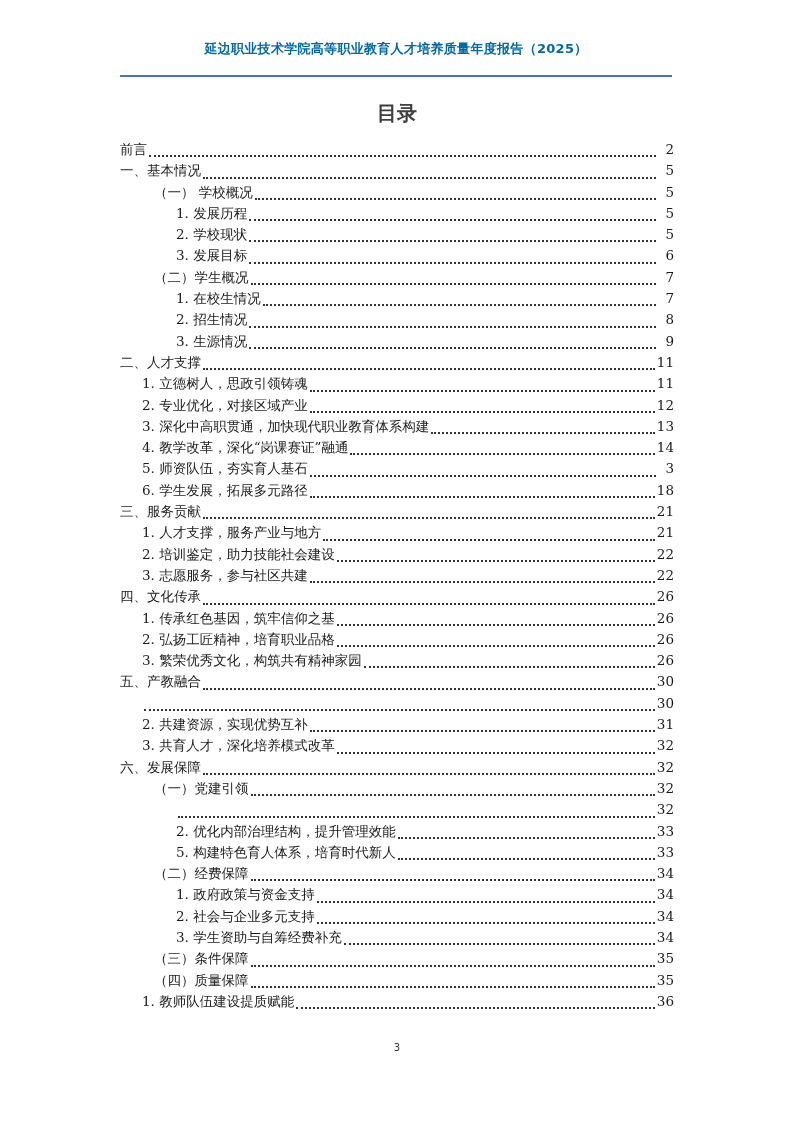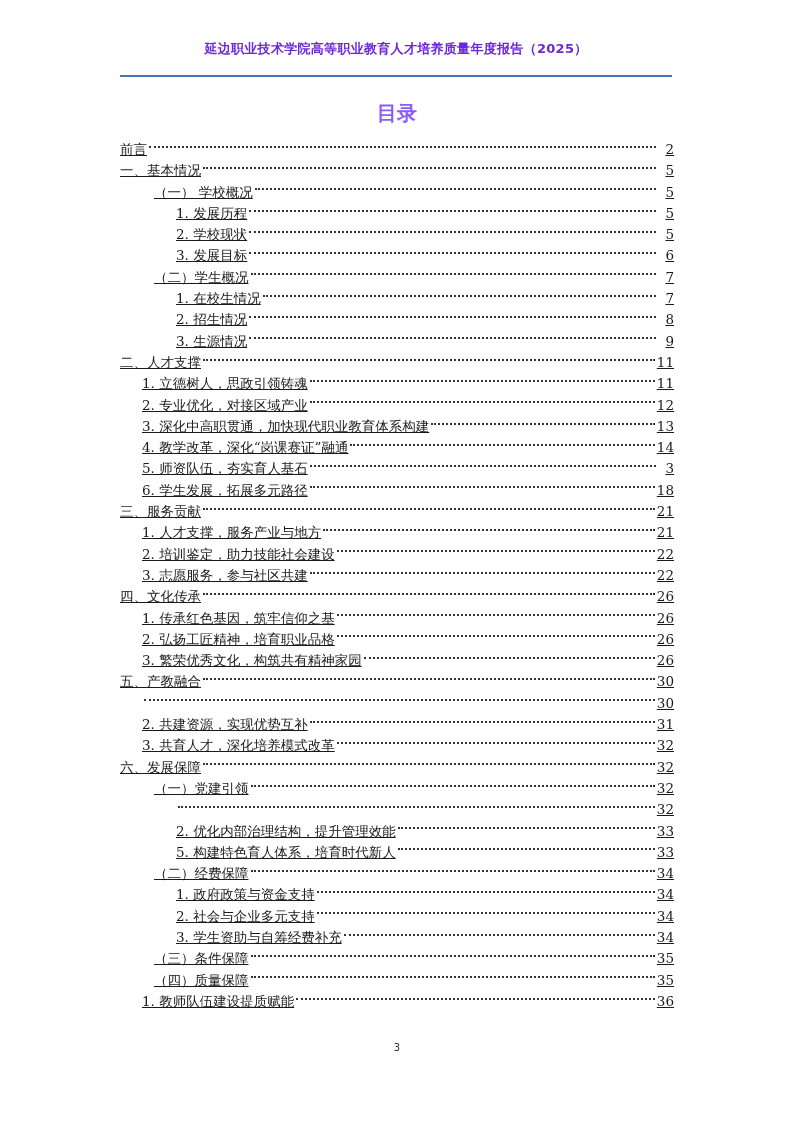--- a/index.html
+++ b/index.html
@@ -1,35 +1,35 @@
 <!DOCTYPE html>
 <html><head>
 <meta charset="utf-8">
 <style>
   html, body { margin: 0; padding: 0; background: #ffffff; }
   body { width: 794px; height: 1123px; position: relative; overflow: hidden;
          font-family: "DejaVu Serif", "Liberation Serif", serif; color: #1a1a1a; }
   .running-header {
     position: absolute; left: 120px; top: 40px; width: 552px;
     text-align: center; font-family: "DejaVu Sans", "Liberation Sans", sans-serif;
-    font-size: 13px; font-weight: bold; color: #6d28d9; letter-spacing: 0.3px;
+    font-size: 13px; font-weight: bold; color: #0369a1; letter-spacing: 0.3px;
   }
   .header-rule {
     position: absolute; left: 120px; top: 75px; width: 552px; height: 2px;
     background: #4a72b8;
   }
   .toc-title {
     position: absolute; left: 0; width: 794px; top: 100px; text-align: center;
     font-family: "DejaVu Sans", "Liberation Sans", sans-serif;
-    font-size: 20px; font-weight: bold; color: #8b5cf6;
+    font-size: 20px; font-weight: bold; color: #404040;
   }
   .toc { position: absolute; left: 120px; top: 139px; width: 554px; }
   .toc-row {
-    display: flex; align-items: center; height: 21.3px; line-height: 21.3px;
-    font-size: 13.5px; white-space: nowrap; cursor: pointer; text-decoration: underline;
+    display: flex; align-items: flex-end; height: 21.3px; line-height: 21.3px;
+    font-size: 13.5px; white-space: nowrap; cursor: pointer;
   }
   .toc-row .label { flex: 0 0 auto; }
   .toc-row .leader {
     flex: 1 1 auto; overflow: hidden; margin: 0 2px;
     border-bottom: 2px dotted #333; height: 0; position: relative; top: -3px;
   }
   .toc-row .page { flex: 0 0 auto; min-width: 16px; text-align: right; }
   .lvl0 { padding-left: 0; }
   .lvl1 { padding-left: 34px; }
   .lvl2 { padding-left: 56px; }

